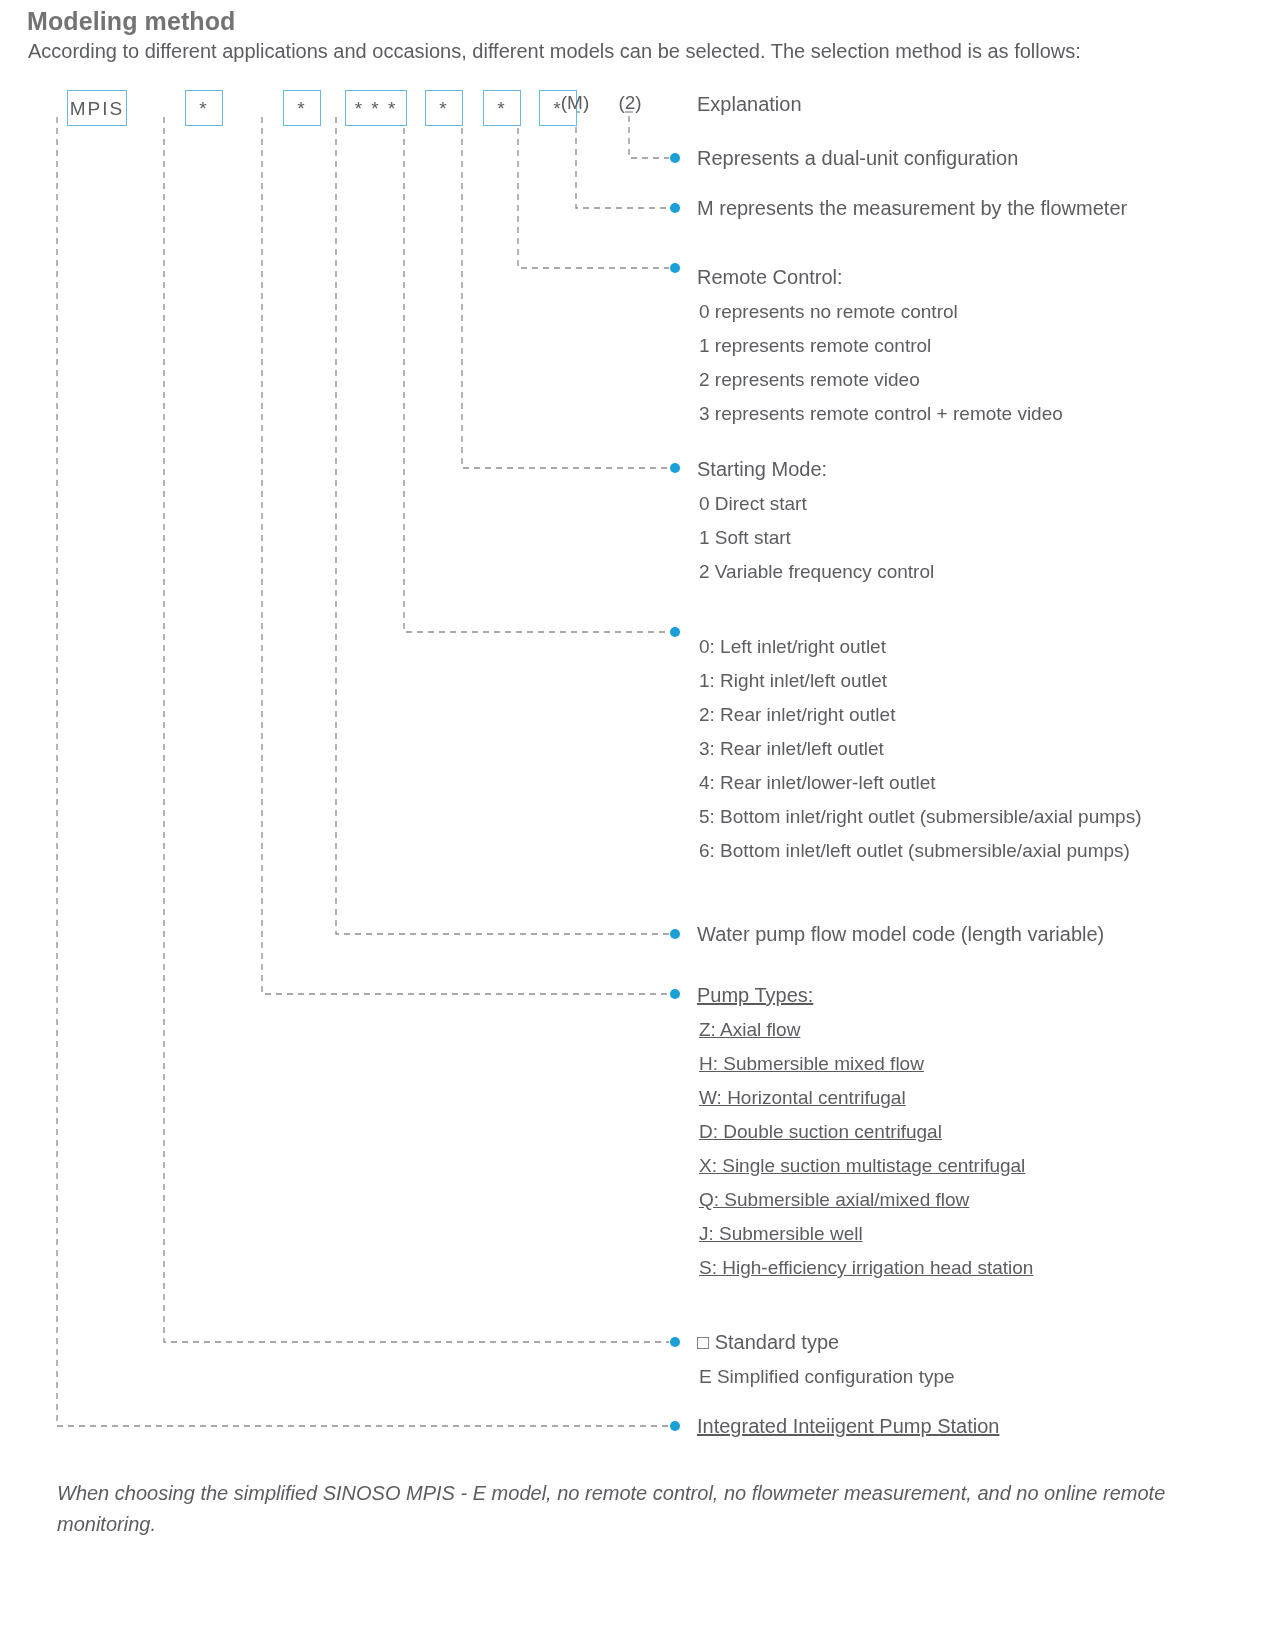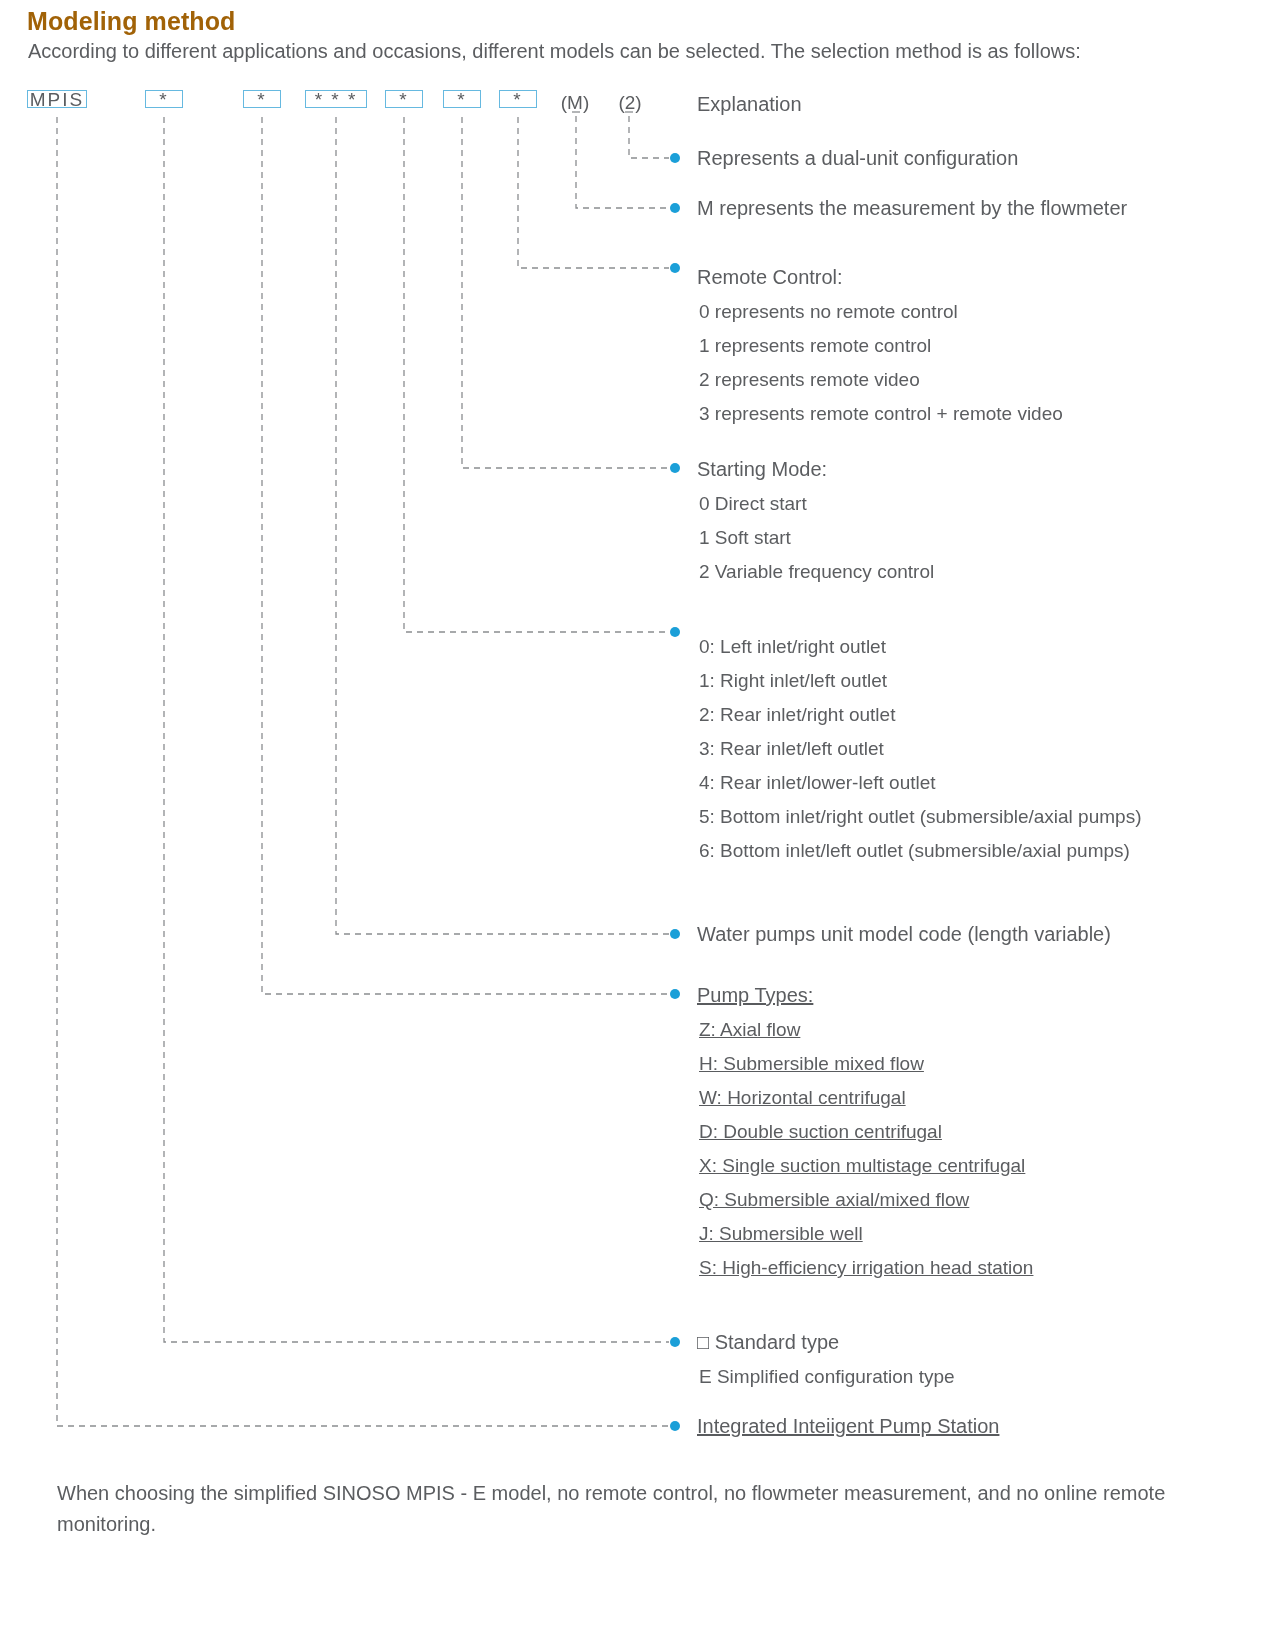--- a/index.html
+++ b/index.html
@@ -7,36 +7,37 @@
   body {
     width:1285px; height:1627px; position:relative;
     font-family:"Liberation Sans", sans-serif;
     color:#595b5e;
     overflow:hidden;
   }
   #diagram { position:absolute; inset:0; }
 
   .title {
     position:absolute; left:27px; top:7px;
-    font-size:25px; font-weight:700; color:#a16207;
+    font-size:25px; font-weight:700; color:#737373;
     letter-spacing:0.1px; white-space:nowrap;
   }
   .subtitle {
     position:absolute; left:28px; top:40px;
     font-size:20px; color:#5b5d60; white-space:nowrap;
   }
 
   
   .code-box {
-    position:absolute; top:90px; height:18px;
+    position:absolute; top:90px; height:36px;
     border:1.5px solid #66b9e0;
     display:flex; align-items:center; justify-content:center;
     font-size:19px; color:#5b5d60; line-height:1;
     background:#fff;
     letter-spacing:2px;
+    margin-left:40px;
   }
   .code-plain {
     position:absolute; top:90px; height:25px;
     display:flex; align-items:center; justify-content:center;
     font-size:19px; color:#5b5d60; background:transparent;
   }
   .explanation-head {
     position:absolute; left:697px; top:93px;
     font-size:20px; color:#5b5d60; white-space:nowrap;
   }
@@ -47,21 +48,21 @@
     font-size:20px; color:#5b5d60; white-space:nowrap; line-height:1;
   }
   .entry-sub {
     font-size:19px; color:#5b5d60; white-space:nowrap;
     line-height:1; margin-top:15px;
   }
   .sub-indent { padding-left:2px; }
 
   .footer-note {
     position:absolute; left:57px; top:1478px; width:1130px;
-    font-size:20px; color:#5b5d60; line-height:1.55;
+    font-size:20px; color:#5b5d60; line-height:1.55;font-style:italic;
   }
   svg.connectors { position:absolute; left:0; top:0; width:1285px; height:1627px; pointer-events:none; }
   .dash { fill:none; stroke:#8a8d90; stroke-width:1.3; stroke-dasharray:6 5; }
   .dot { fill:#1b9fd8; }
   .tick { fill:none; stroke:#8a8d90; stroke-width:1.3; }
 </style>
 </head>
 <body>
 
 <div id="diagram">
@@ -140,21 +141,21 @@
       <div class="entry" style="top: 622px;">
         <div class="entry-sub sub-indent">0: Left inlet/right outlet</div>
         <div class="entry-sub sub-indent">1: Right inlet/left outlet</div>
         <div class="entry-sub sub-indent">2: Rear inlet/right outlet</div>
         <div class="entry-sub sub-indent">3: Rear inlet/left outlet</div>
         <div class="entry-sub sub-indent">4: Rear inlet/lower-left outlet</div>
         <div class="entry-sub sub-indent">5: Bottom inlet/right outlet (submersible/axial pumps)</div>
         <div class="entry-sub sub-indent">6: Bottom inlet/left outlet (submersible/axial pumps)</div>
       </div>
       <div class="entry" style="top: 924px;">
-        <div class="entry-head">Water pumps unit model code (length variable)</div>
+        <div class="entry-head">Water pump flow model code (length variable)</div>
       </div>
       <div class="entry" style="top: 985px; text-decoration: underline;">
         <div class="entry-head">Pump Types:</div>
         <div class="entry-sub sub-indent">Z: Axial flow</div>
         <div class="entry-sub sub-indent">H: Submersible mixed flow</div>
         <div class="entry-sub sub-indent">W: Horizontal centrifugal</div>
         <div class="entry-sub sub-indent">D: Double suction centrifugal</div>
         <div class="entry-sub sub-indent">X: Single suction multistage centrifugal</div>
         <div class="entry-sub sub-indent">Q: Submersible axial/mixed flow</div>
         <div class="entry-sub sub-indent">J: Submersible well</div>

